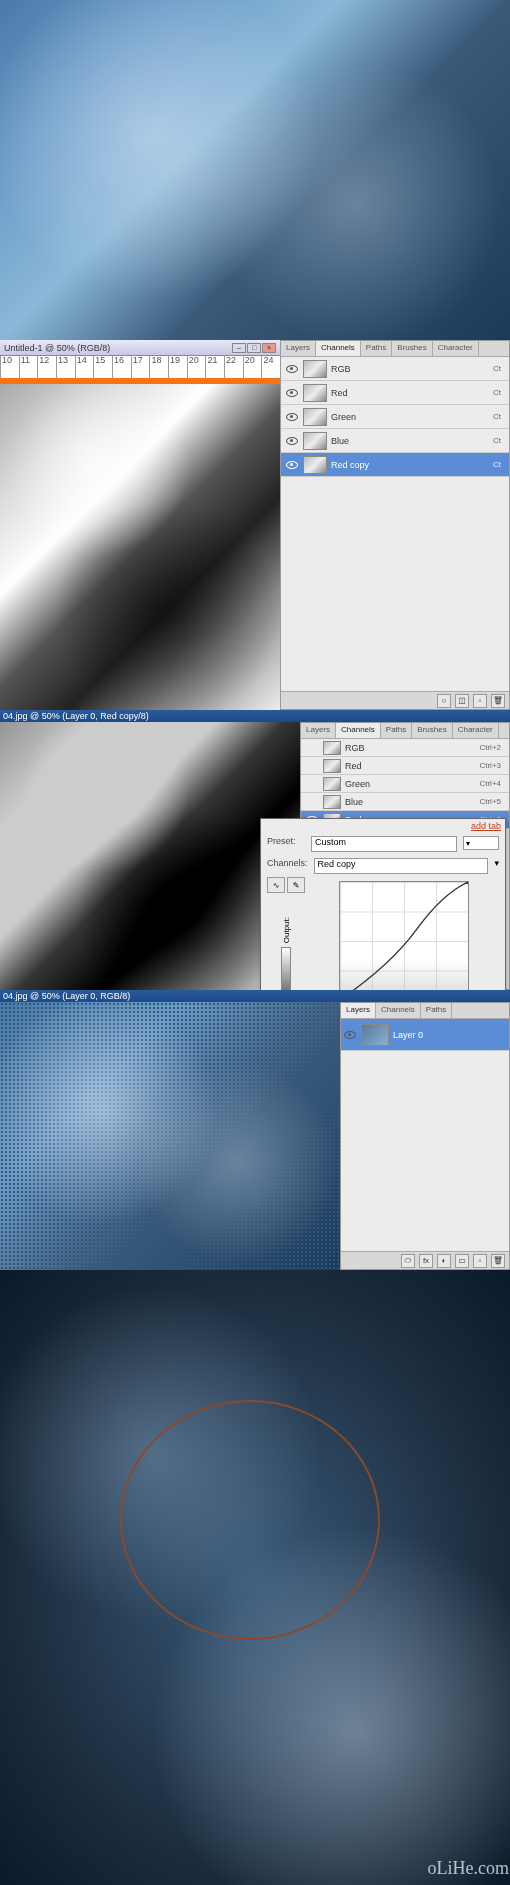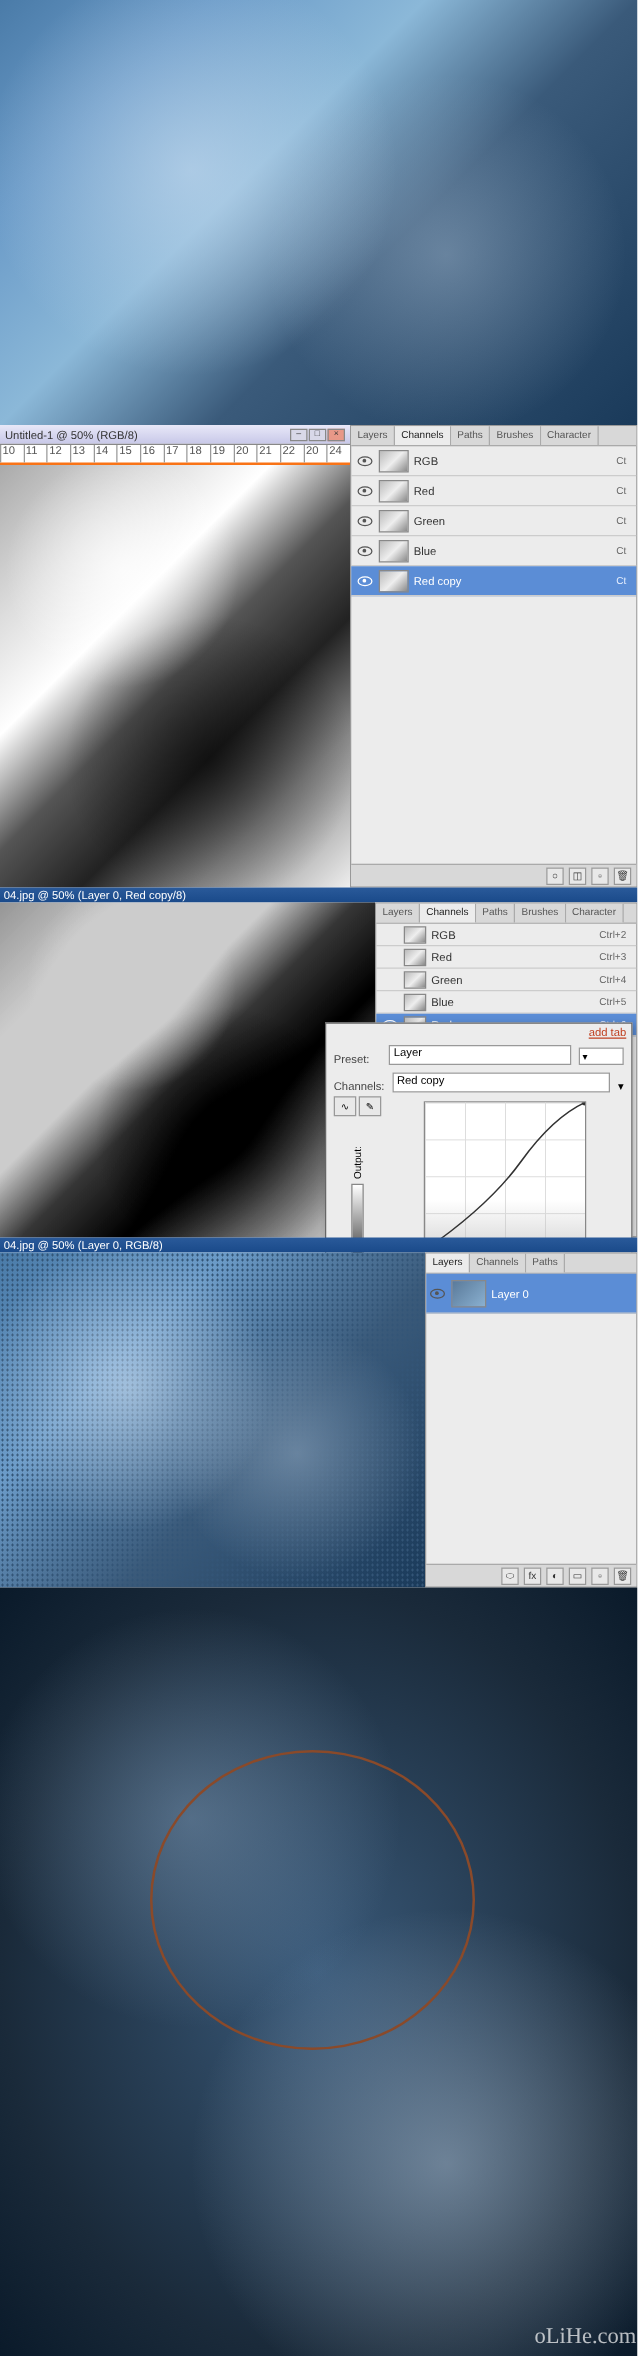--- a/index.html
+++ b/index.html
@@ -4,21 +4,21 @@
 <style>
 *{margin:0;padding:0;box-sizing:border-box;font-family:Tahoma,Arial,sans-serif;font-size:9px}
 body{background:#fff;width:510px}
 .section{position:relative;display:block}
 .gradient-ice{background:linear-gradient(135deg,#4a7ba8 0%,#6b9bc8 20%,#8bb8d8 40%,#3a5a7a 60%,#2a4a6a 80%,#1a3a5a 100%);position:relative;overflow:hidden}
 .gradient-ice::before{content:'';position:absolute;inset:0;background:radial-gradient(circle at 30% 40%,rgba(200,220,240,0.6),transparent 40%),radial-gradient(circle at 70% 60%,rgba(180,200,220,0.4),transparent 35%)}
 .gradient-bw{background:linear-gradient(135deg,#aaa 0%,#ddd 20%,#fff 35%,#555 50%,#222 65%,#888 80%,#eee 100%);position:relative}
 .gradient-bw::before{content:'';position:absolute;inset:0;background:radial-gradient(circle at 35% 25%,rgba(255,255,255,0.7),transparent 30%),radial-gradient(circle at 60% 70%,rgba(0,0,0,0.5),transparent 40%)}
 .gradient-dark{background:radial-gradient(ellipse at center,#3a5a7a 0%,#1a2a3a 70%,#0a1a2a 100%);position:relative}
 .gradient-dark::before{content:'';position:absolute;inset:0;background:radial-gradient(circle at 30% 30%,rgba(150,180,210,0.4),transparent 30%),radial-gradient(circle at 70% 75%,rgba(180,200,220,0.5),transparent 35%)}
-.ruler-h{height:16px;background:#fff;border-bottom:2px solid #f97316;display:flex;font-size:7px;color:#555;position:relative}
+.ruler-h{height:28px;background:#fff;border-bottom:6px solid #f97316;display:flex;font-size:7px;color:#555;position:relative}
 .ruler-tick{flex:1;border-left:1px solid #999;padding-left:1px;line-height:8px}
 .panel{background:#ececec;border:1px solid #999;font-size:9px;color:#333}
 .panel-tabs{display:flex;background:#d8d8d8;border-bottom:1px solid #aaa;height:16px}
 .panel-tab{padding:2px 5px;border-right:1px solid #aaa;background:#d8d8d8;color:#555;cursor:pointer;font-size:8px}
 .panel-tab.active{background:#ececec;color:#222}
 .channel-row{display:flex;align-items:center;height:24px;border-bottom:1px solid #ccc;padding:2px 4px;gap:4px}
 .channel-row.selected{background:#5b8dd6;color:#fff}
 .channel-eye{width:14px;height:14px;display:flex;align-items:center;justify-content:center}
 .eye-icon{width:12px;height:8px;border:1px solid #555;border-radius:50%;position:relative}
 .eye-icon::after{content:'';position:absolute;width:3px;height:3px;background:#555;border-radius:50%;top:1px;left:3px}
@@ -27,21 +27,21 @@
 .channel-thumb{width:24px;height:18px;border:1px solid #888;background:linear-gradient(135deg,#bbb,#eee,#888)}
 .channel-name{flex:1;font-size:9px}
 .channel-short{font-size:8px;color:#666;padding-right:4px}
 .channel-row.selected .channel-short{color:#e8f0ff}
 .titlebar{height:16px;background:linear-gradient(#e8e8f8,#c8c8e8);display:flex;align-items:center;padding:0 4px;font-size:8px;color:#333;border-bottom:1px solid #888}
 .titlebar-mini{height:12px;background:linear-gradient(#2a5a9a,#1a4a8a);color:#fff;font-size:7px;padding:0 3px;display:flex;align-items:center}
 .win-btns{display:flex;gap:1px;margin-left:auto}
 .win-btn{width:14px;height:10px;background:#d8d8e8;border:1px solid #888;font-size:7px;text-align:center;line-height:8px}
 .win-btn.close{background:#e89888}
 .curves-dialog{background:#ececec;border:1px solid #666;box-shadow:2px 2px 6px rgba(0,0,0,0.3)}
-.curves-row{display:flex;align-items:flex-end;padding:3px 6px;gap:6px;font-size:9px}
+.curves-row{display:flex;align-items:flex-start;padding:3px 6px;gap:6px;font-size:9px}
 .curves-label{min-width:38px;color:#444}
 .curves-select{flex:1;height:16px;background:#fff;border:1px solid #999;padding:0 3px;font-size:9px}
 .curves-grid{width:130px;height:120px;background:#fff;border:1px solid #888;margin:4px auto;position:relative}
 .curves-grid::before{content:'';position:absolute;inset:0;background-image:linear-gradient(#ddd 1px,transparent 1px),linear-gradient(90deg,#ddd 1px,transparent 1px);background-size:25% 25%}
 .curves-line{position:absolute;width:100%;height:100%;}
 .curves-histogram{position:absolute;bottom:0;left:0;right:0;height:40px;background:linear-gradient(to top,rgba(190,190,190,0.6),transparent)}
 .grad-bar-h{height:10px;background:linear-gradient(90deg,#000,#fff);border:1px solid #888;margin:2px 8px}
 .grad-bar-v{width:10px;height:120px;background:linear-gradient(#fff,#000);border:1px solid #888}
 .curves-btn{width:56px;height:16px;background:linear-gradient(#f8f8f8,#ddd);border:1px solid #888;border-radius:2px;font-size:9px;text-align:center;line-height:14px;margin:2px 0;cursor:pointer}
 .curves-btn.primary{border:1px solid #2a6ac8;box-shadow:0 0 2px #4a8ae8}
@@ -200,21 +200,21 @@
   </div>
 
   <div class="curves-dialog" style="position:absolute;right:4px;top:108px;width:246px">
     <div style="display:flex;justify-content:flex-end;padding:2px 4px;font-size:8px">
       <span style="color:#c04020;text-decoration:underline">add tab</span>
     </div>
     <div style="display:flex">
       <div style="flex:1">
         <div class="curves-row">
           <span class="curves-label">Preset:</span>
-          <div class="curves-select"><span>Layer</span></div>
+          <div class="curves-select"><span>Custom</span></div>
           <div class="small-dropdown">▾</div>
         </div>
         <div class="curves-row">
           <span class="curves-label">Channels:</span>
           <div class="curves-select"><span>Red copy</span></div>
           <span>▾</span>
         </div>
         <div style="display:flex;padding:0 6px;gap:4px">
           <div style="display:flex;flex-direction:column;align-items:center">
             <div style="display:flex;gap:2px;margin-bottom:4px">

